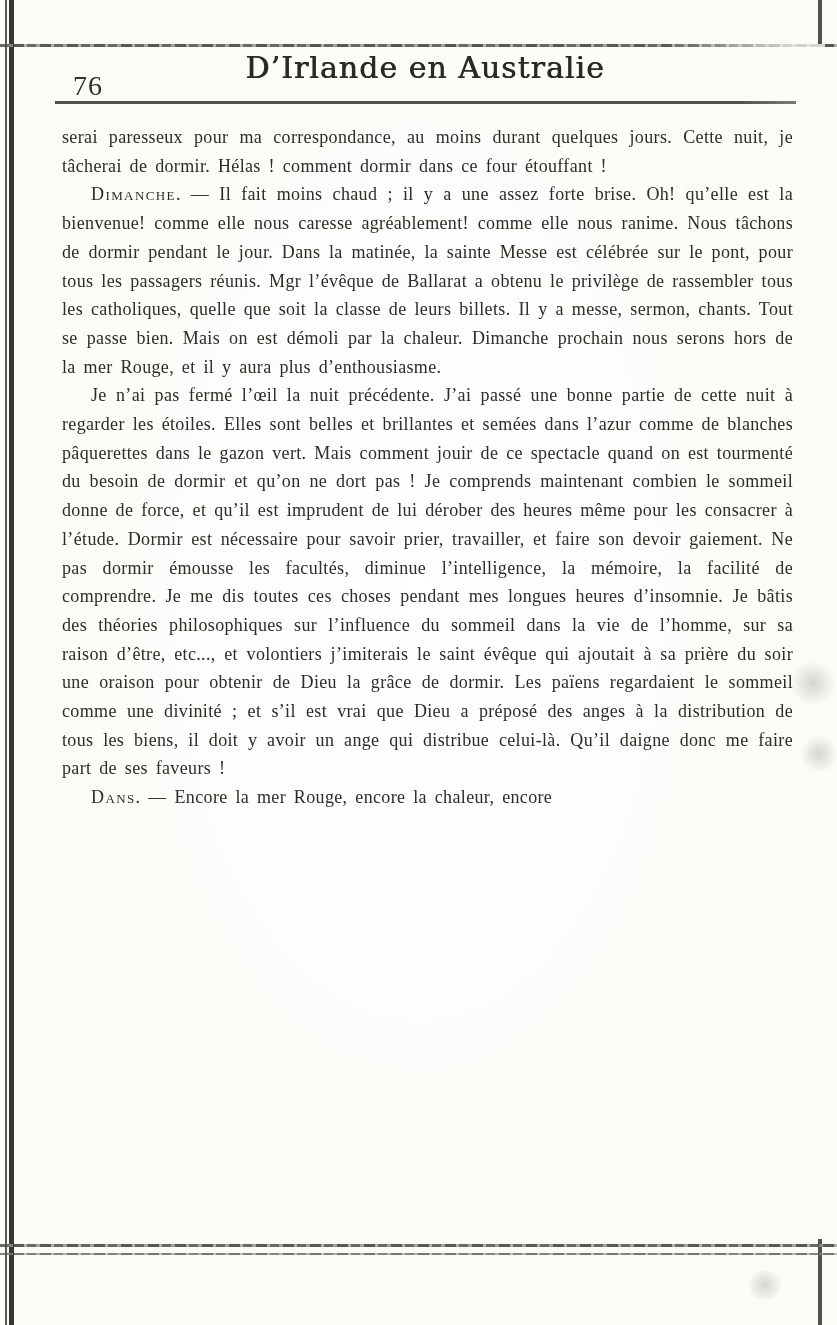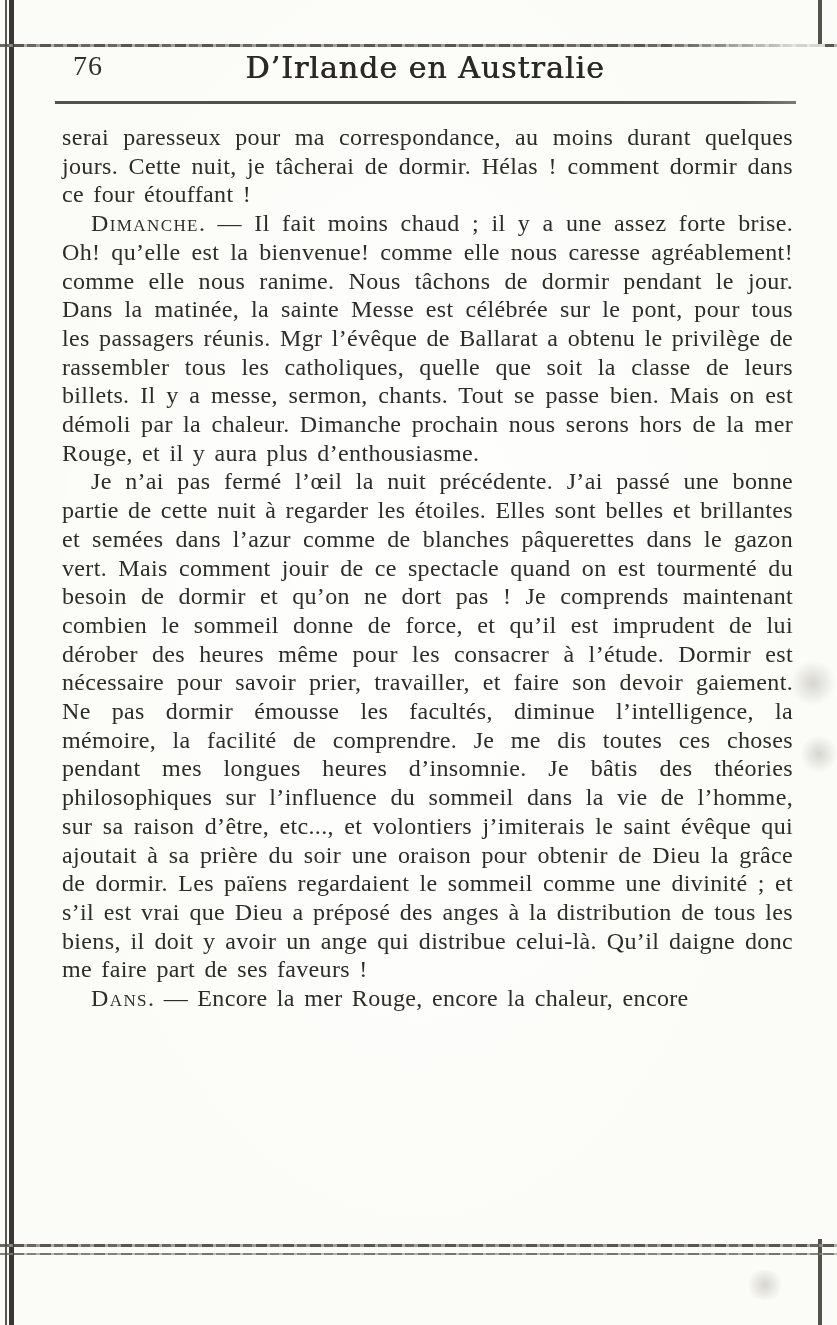--- a/index.html
+++ b/index.html
@@ -40,21 +40,21 @@
       #928f86 9px, #928f86 13px,
       #3c3a33 13px, #3c3a33 24px,
       #a3a098 24px, #a3a098 27px);
     opacity: 0.85;
   }
   .rough-rule.thin { height: 2px; opacity: 0.7; }
 
   
   .header { position: absolute; left: 55px; top: 50px; width: 740px; height: 46px; }
   .page-number {
-    position: absolute; left: 18px; top: 0;
+    position: absolute; left: 18px; top: 20px;
     font-size: 28px; letter-spacing: 1px; color: #33312b;
   }
   .running-title {
     position: absolute; left: 0; top: 0; width: 100%;
     text-align: center;
     font-family: "DejaVu Serif", serif;
     font-weight: 400;
     font-size: 30px;
     letter-spacing: 1px;
     color: #2b2923;
@@ -67,21 +67,21 @@
   }
   .header-rule {
     position: absolute; left: 55px; top: 101px; width: 741px; height: 3px;
     background: linear-gradient(90deg, #3b3931 0 92%, #6b685f 100%);
     opacity: 0.88;
   }
 
   
   .text-block {
     position: absolute; left: 62px; top: 123px; width: 731px;
-    font-size: 24px;
+    font-size: 18px;
     line-height: 28.7px;
     letter-spacing: 0.35px;
     word-spacing: 3px;
     text-align: justify;
     color: #2e2c27;
   }
   .para { margin: 0; }
   .para.indent { text-indent: 29px; }
   .lead {
     font-variant: small-caps;

